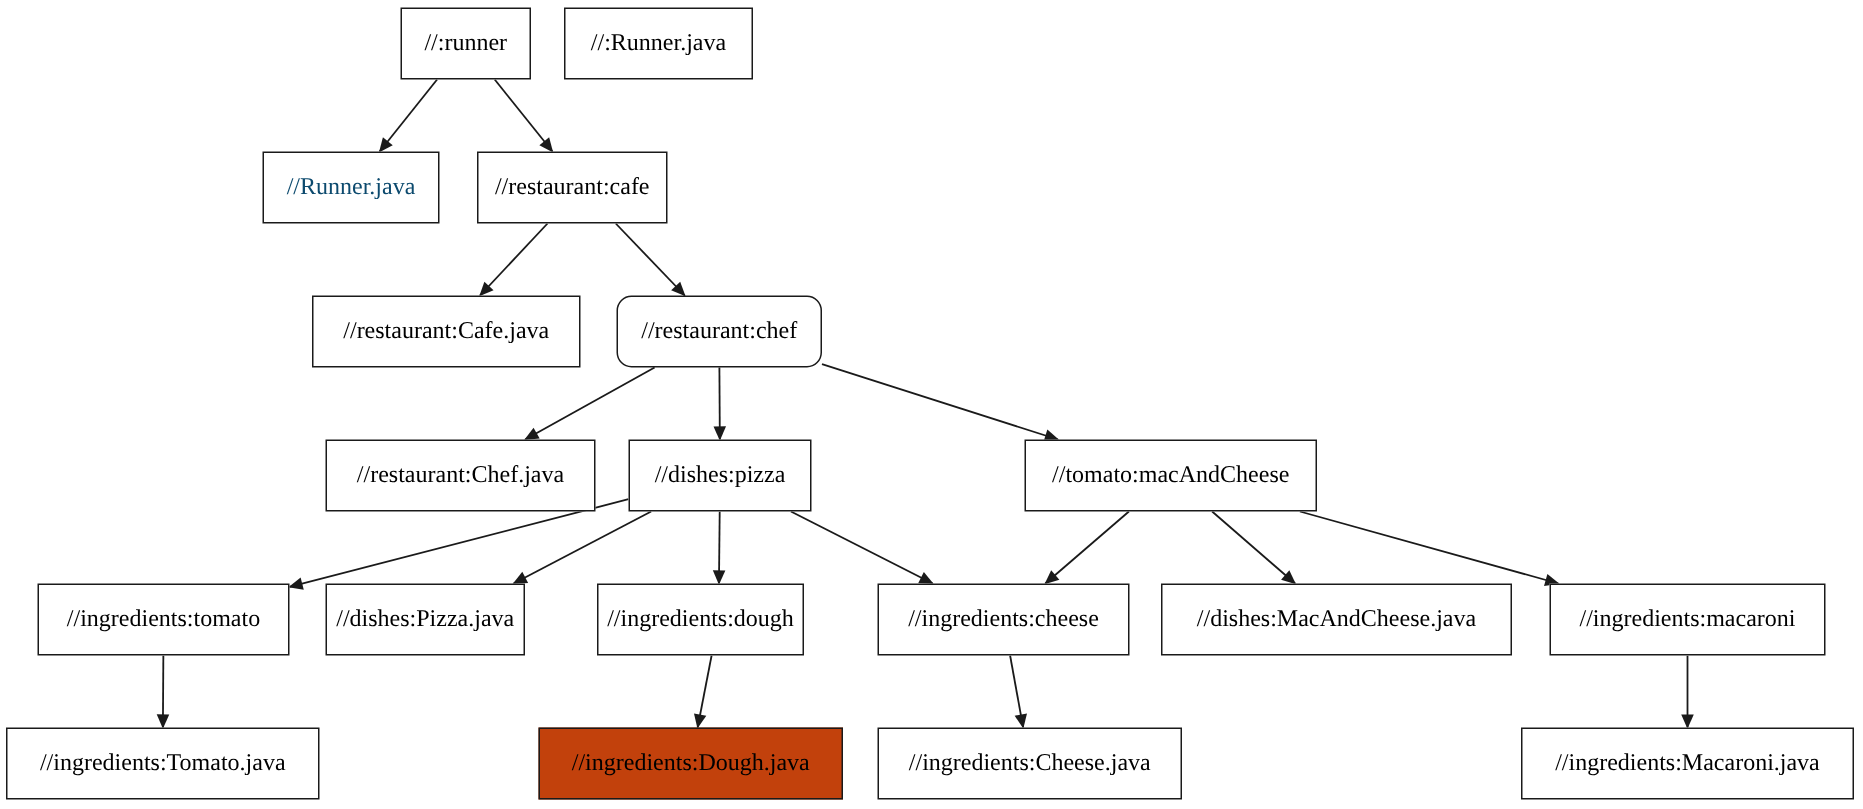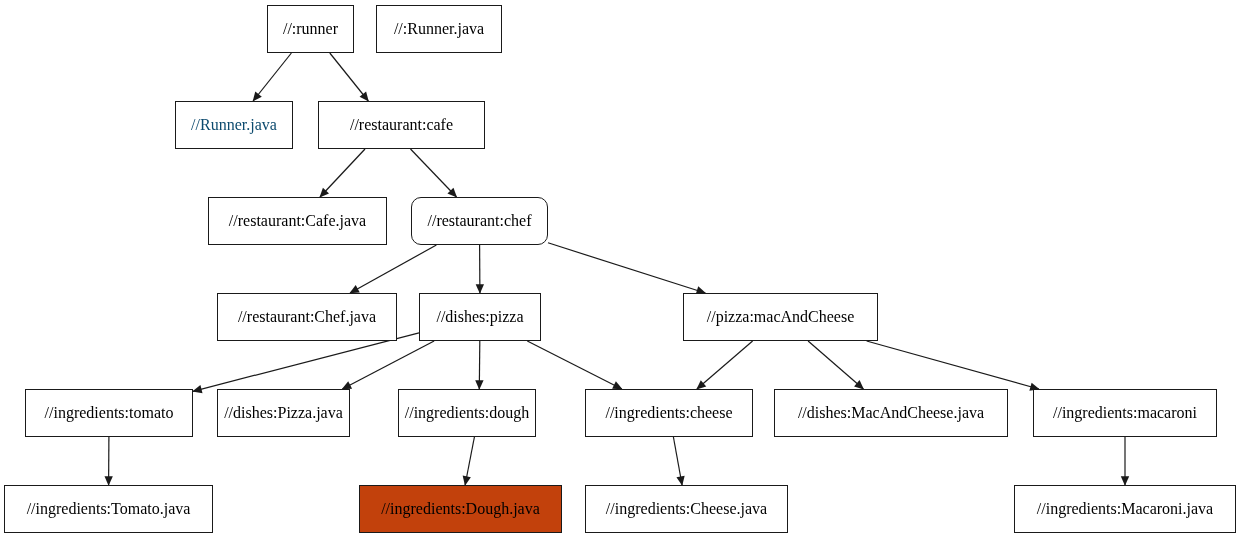--- a/index.html
+++ b/index.html
@@ -72,37 +72,37 @@
   <div id="node-layer">
       <div class="node" style="left: 267px; top: 5px; width: 87px; height: 48px; border-color: rgb(26, 26, 26); background: rgb(255, 255, 255);">
         <span style="color: rgb(0, 0, 0);">//:runner</span>
       </div>
       <div class="node" style="left: 376px; top: 5px; width: 126px; height: 48px; border-color: rgb(26, 26, 26); background: rgb(255, 255, 255);">
         <span style="color: rgb(0, 0, 0);">//:Runner.java</span>
       </div>
       <div class="node" style="left: 175px; top: 101px; width: 118px; height: 48px; border-color: rgb(26, 26, 26); background: rgb(255, 255, 255);">
         <span style="color: #0c4a6e;">//Runner.java</span>
       </div>
-      <div class="node" style="left: 318px; top: 101px; width: 167px; height: 48px; border-color: rgb(26, 26, 26); background: rgb(255, 255, 255);">
+      <div class="node" style="left: 318px; top: 101px; width: 127px; height: 48px; border-color: rgb(26, 26, 26); background: rgb(255, 255, 255);">
         <span style="color: rgb(0, 0, 0);">//restaurant:cafe</span>
       </div>
       <div class="node" style="left: 208px; top: 197px; width: 179px; height: 48px; border-color: rgb(26, 26, 26); background: rgb(255, 255, 255);">
         <span style="color: rgb(0, 0, 0);">//restaurant:Cafe.java</span>
       </div>
       <div class="node" style="left: 411px; top: 197px; width: 137px; height: 48px; border-color: rgb(26, 26, 26); background: rgb(255, 255, 255); border-radius: 10px;">
         <span style="color: rgb(0, 0, 0);">//restaurant:chef</span>
       </div>
       <div class="node" style="left: 217px; top: 293px; width: 180px; height: 48px; border-color: rgb(26, 26, 26); background: rgb(255, 255, 255);">
         <span style="color: rgb(0, 0, 0);">//restaurant:Chef.java</span>
       </div>
       <div class="node" style="left: 419px; top: 293px; width: 122px; height: 48px; border-color: rgb(26, 26, 26); background: rgb(255, 255, 255);">
         <span style="color: rgb(0, 0, 0);">//dishes:pizza</span>
       </div>
       <div class="node" style="left: 683px; top: 293px; width: 195px; height: 48px; border-color: rgb(26, 26, 26); background: rgb(255, 255, 255);">
-        <span style="color: rgb(0, 0, 0);">//pizza:macAndCheese</span>
+        <span style="color: rgb(0, 0, 0);">//tomato:macAndCheese</span>
       </div>
       <div class="node" style="left: 25px; top: 389px; width: 168px; height: 48px; border-color: rgb(26, 26, 26); background: rgb(255, 255, 255);">
         <span style="color: rgb(0, 0, 0);">//ingredients:tomato</span>
       </div>
       <div class="node" style="left: 217px; top: 389px; width: 133px; height: 48px; border-color: rgb(26, 26, 26); background: rgb(255, 255, 255);">
         <span style="color: rgb(0, 0, 0);">//dishes:Pizza.java</span>
       </div>
       <div class="node" style="left: 398px; top: 389px; width: 138px; height: 48px; border-color: rgb(26, 26, 26); background: rgb(255, 255, 255);">
         <span style="color: rgb(0, 0, 0);">//ingredients:dough</span>
       </div>

